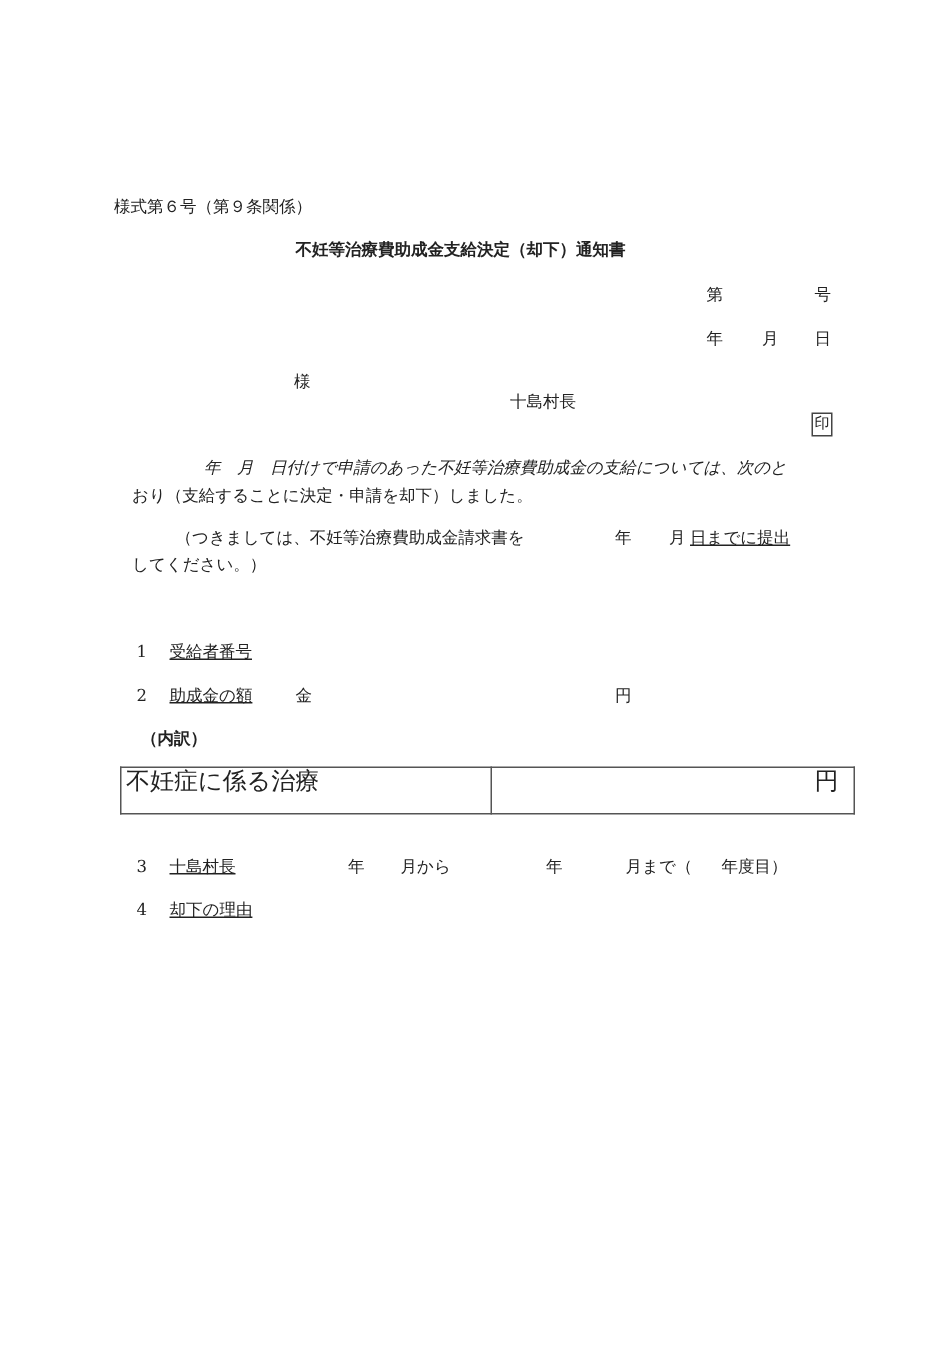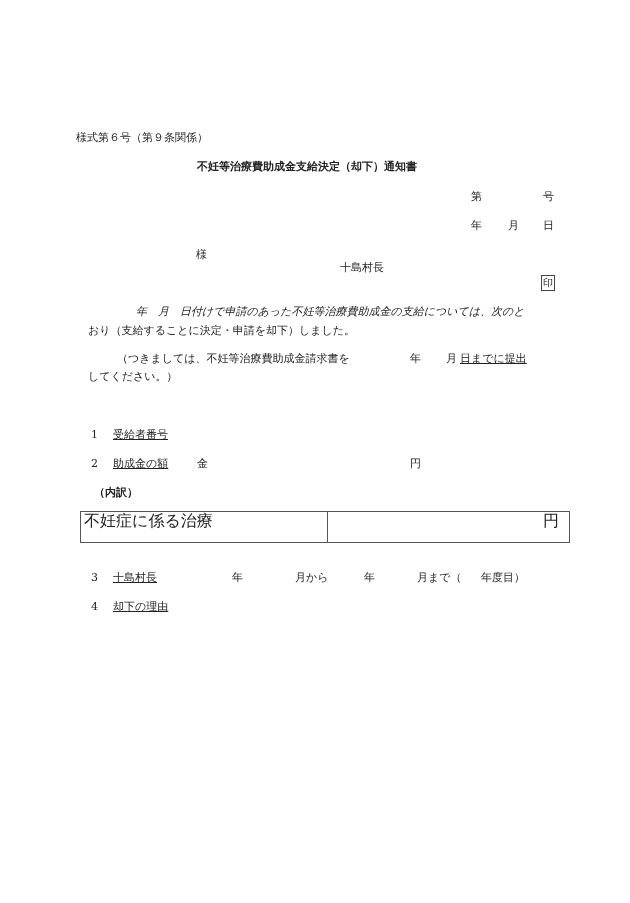--- a/index.html
+++ b/index.html
@@ -67,21 +67,21 @@
       height: 28px;
       vertical-align: top;
       padding: 2px 3px 0 3px;
       line-height: 14px;
     }
     table.breakdown-table td.label { width: 240px; }
     table.breakdown-table td.value { text-align: right; padding-right: 10px; }
 
     .i3 { top: 571px; }
     .p3-nen1 { left: 232px; top: 571px; }
-    .p3-from { left: 267px; top: 571px; margin-left: 28px; }
+    .p3-from { left: 267px; top: 571px; }
     .p3-nen2 { left: 364px; top: 571px; }
     .p3-to { left: 417px; top: 571px; }
     .p3-fy { left: 481px; top: 571px; }
     .i4 { top: 600px; }
   </style>
 </head>
 <body>
 
 <div class="abs form-number">様式第６号（第９条関係）</div>
 <div class="abs doc-title">不妊等治療費助成金支給決定（却下）通知書</div>

